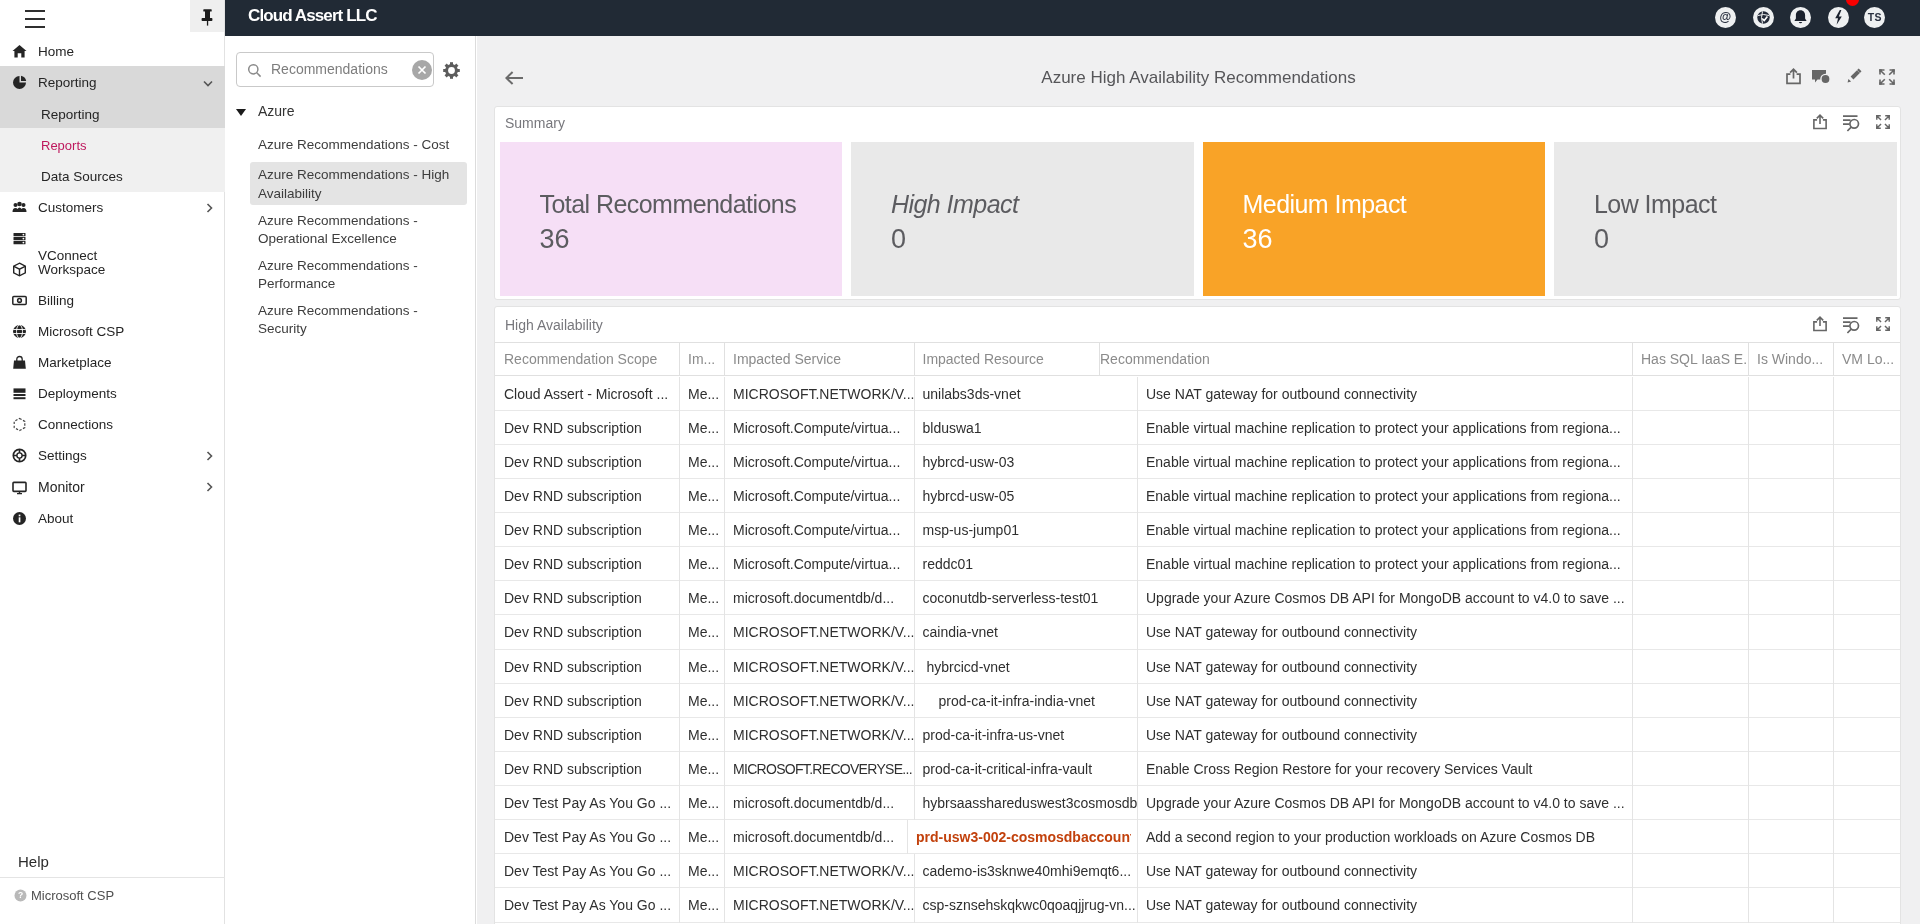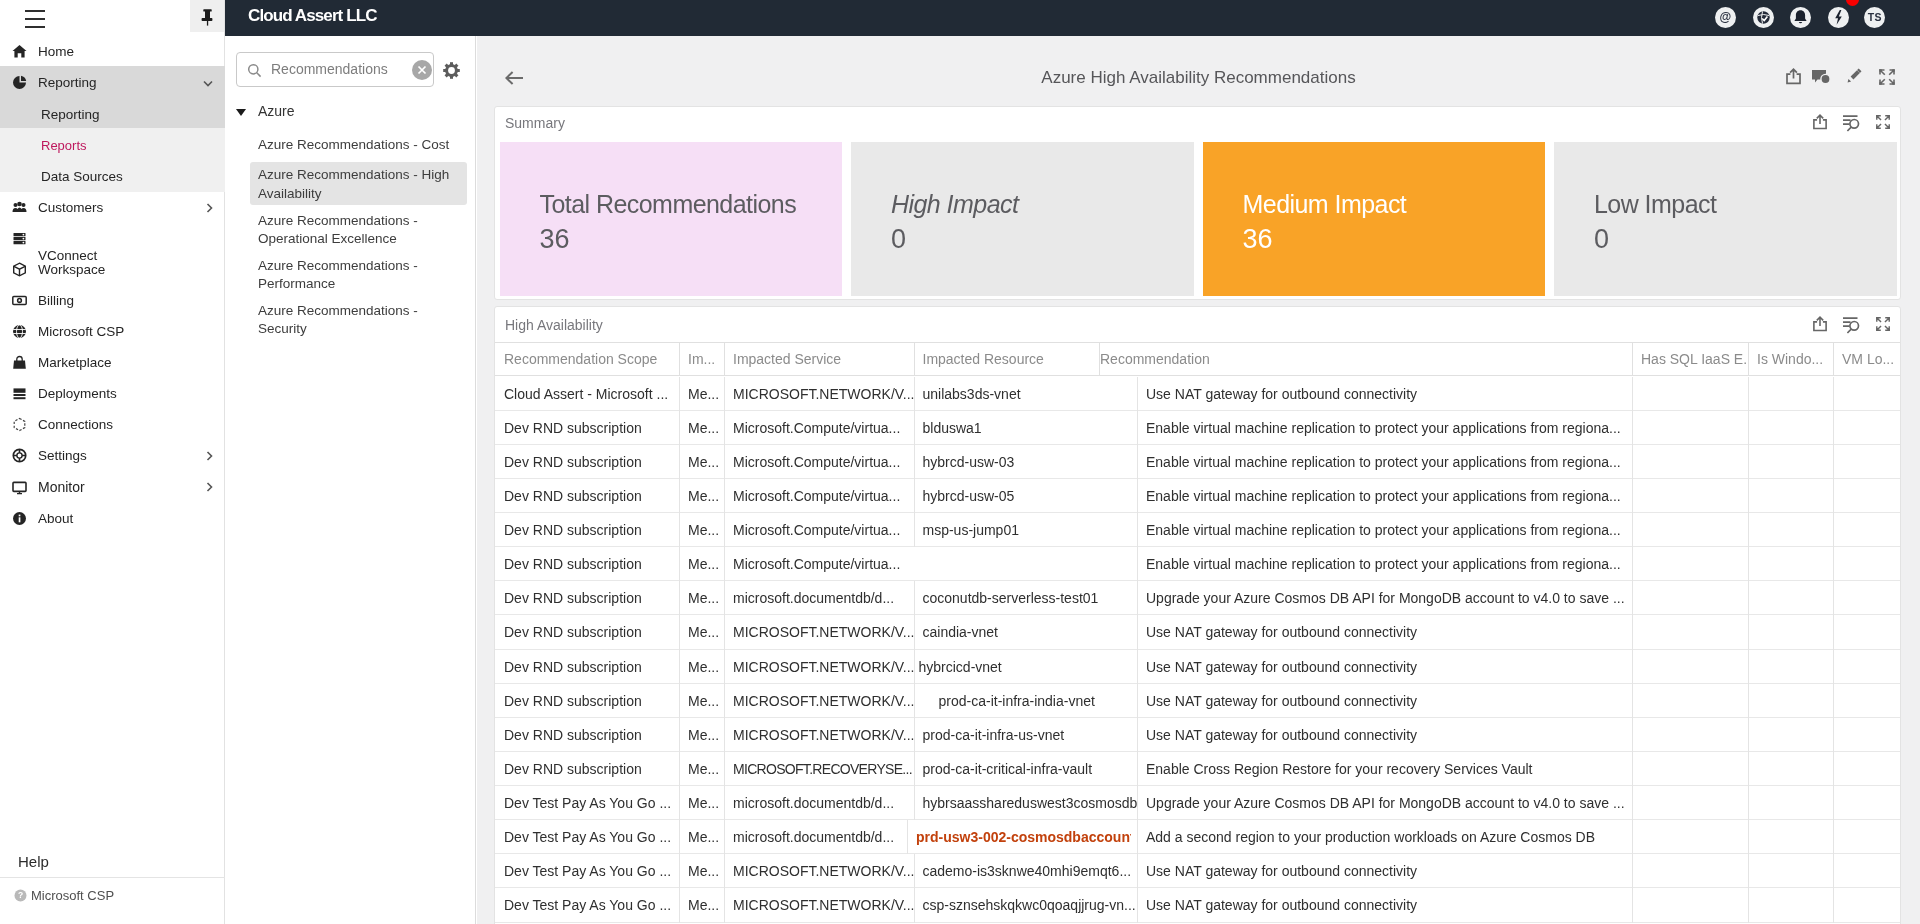--- a/index.html
+++ b/index.html
@@ -427,20 +427,21 @@
 <div class="abs" style="left:418.5px;top:0;width:223.5px;height:34.13px;border-left:1px solid #e4e4e4;line-height:34.13px;font-size:14px;color:#2f2f2f;padding-left:8px;white-space:nowrap;overflow:hidden;">msp-us-jump01</div>
 <div class="abs" style="left:642.0px;top:0;width:495px;height:34.13px;border-left:1px solid #e4e4e4;line-height:34.13px;font-size:14px;color:#2f2f2f;padding-left:8px;white-space:nowrap;overflow:hidden;">Enable virtual machine replication to protect your applications from regiona...</div>
 <div class="abs" style="left:1137.0px;top:0;width:116px;height:34.13px;border-left:1px solid #e4e4e4;line-height:34.13px;font-size:14px;color:#2f2f2f;padding-left:8px;white-space:nowrap;overflow:hidden;"></div>
 <div class="abs" style="left:1253.0px;top:0;width:85px;height:34.13px;border-left:1px solid #e4e4e4;line-height:34.13px;font-size:14px;color:#2f2f2f;padding-left:8px;white-space:nowrap;overflow:hidden;"></div>
 <div class="abs" style="left:1338.0px;top:0;width:68px;height:34.13px;border-left:1px solid #e4e4e4;line-height:34.13px;font-size:14px;color:#2f2f2f;padding-left:8px;white-space:nowrap;overflow:hidden;"></div>
 </div>
 <div class="abs" style="left:0;top:240.12px;width:1407px;height:34.13px;border-bottom:1px solid #e8e8e8;">
 <div class="abs" style="left:0px;top:0;width:184px;height:34.13px;line-height:34.13px;font-size:14px;color:#2f2f2f;padding-left:9px;white-space:nowrap;overflow:hidden;">Dev RND subscription</div>
 <div class="abs" style="left:184px;top:0;width:45px;height:34.13px;border-left:1px solid #e4e4e4;line-height:34.13px;font-size:14px;color:#2f2f2f;padding-left:8px;white-space:nowrap;overflow:hidden;">Me...</div>
 <div class="abs" style="left:229px;top:0;width:189.5px;height:34.13px;border-left:1px solid #e4e4e4;line-height:34.13px;font-size:14px;color:#2f2f2f;padding-left:8px;white-space:nowrap;overflow:hidden;">Microsoft.Compute/virtua...</div>
+<div class="abs" style="left:418.5px;top:0;width:223.5px;height:34.13px;border-left:1px solid #e4e4e4;line-height:34.13px;font-size:14px;color:#2f2f2f;padding-left:8px;white-space:nowrap;overflow:hidden;">reddc01</div>
 <div class="abs" style="left:642.0px;top:0;width:495px;height:34.13px;border-left:1px solid #e4e4e4;line-height:34.13px;font-size:14px;color:#2f2f2f;padding-left:8px;white-space:nowrap;overflow:hidden;">Enable virtual machine replication to protect your applications from regiona...</div>
 <div class="abs" style="left:1137.0px;top:0;width:116px;height:34.13px;border-left:1px solid #e4e4e4;line-height:34.13px;font-size:14px;color:#2f2f2f;padding-left:8px;white-space:nowrap;overflow:hidden;"></div>
 <div class="abs" style="left:1253.0px;top:0;width:85px;height:34.13px;border-left:1px solid #e4e4e4;line-height:34.13px;font-size:14px;color:#2f2f2f;padding-left:8px;white-space:nowrap;overflow:hidden;"></div>
 <div class="abs" style="left:1338.0px;top:0;width:68px;height:34.13px;border-left:1px solid #e4e4e4;line-height:34.13px;font-size:14px;color:#2f2f2f;padding-left:8px;white-space:nowrap;overflow:hidden;"></div>
 </div>
 <div class="abs" style="left:0;top:274.25px;width:1407px;height:34.13px;border-bottom:1px solid #e8e8e8;">
 <div class="abs" style="left:0px;top:0;width:184px;height:34.13px;line-height:34.13px;font-size:14px;color:#2f2f2f;padding-left:9px;white-space:nowrap;overflow:hidden;">Dev RND subscription</div>
 <div class="abs" style="left:184px;top:0;width:45px;height:34.13px;border-left:1px solid #e4e4e4;line-height:34.13px;font-size:14px;color:#2f2f2f;padding-left:8px;white-space:nowrap;overflow:hidden;">Me...</div>
 <div class="abs" style="left:229px;top:0;width:189.5px;height:34.13px;border-left:1px solid #e4e4e4;line-height:34.13px;font-size:14px;color:#2f2f2f;padding-left:8px;white-space:nowrap;overflow:hidden;">microsoft.documentdb/d...</div>
 <div class="abs" style="left:418.5px;top:0;width:223.5px;height:34.13px;border-left:1px solid #e4e4e4;line-height:34.13px;font-size:14px;color:#2f2f2f;padding-left:8px;white-space:nowrap;overflow:hidden;">coconutdb-serverless-test01</div>
@@ -456,21 +457,21 @@
 <div class="abs" style="left:418.5px;top:0;width:223.5px;height:34.13px;border-left:1px solid #e4e4e4;line-height:34.13px;font-size:14px;color:#2f2f2f;padding-left:8px;white-space:nowrap;overflow:hidden;">caindia-vnet</div>
 <div class="abs" style="left:642.0px;top:0;width:495px;height:34.13px;border-left:1px solid #e4e4e4;line-height:34.13px;font-size:14px;color:#2f2f2f;padding-left:8px;white-space:nowrap;overflow:hidden;">Use NAT gateway for outbound connectivity</div>
 <div class="abs" style="left:1137.0px;top:0;width:116px;height:34.13px;border-left:1px solid #e4e4e4;line-height:34.13px;font-size:14px;color:#2f2f2f;padding-left:8px;white-space:nowrap;overflow:hidden;"></div>
 <div class="abs" style="left:1253.0px;top:0;width:85px;height:34.13px;border-left:1px solid #e4e4e4;line-height:34.13px;font-size:14px;color:#2f2f2f;padding-left:8px;white-space:nowrap;overflow:hidden;"></div>
 <div class="abs" style="left:1338.0px;top:0;width:68px;height:34.13px;border-left:1px solid #e4e4e4;line-height:34.13px;font-size:14px;color:#2f2f2f;padding-left:8px;white-space:nowrap;overflow:hidden;"></div>
 </div>
 <div class="abs" style="left:0;top:342.50px;width:1407px;height:34.13px;border-bottom:1px solid #e8e8e8;">
 <div class="abs" style="left:0px;top:0;width:184px;height:34.13px;line-height:34.13px;font-size:14px;color:#2f2f2f;padding-left:9px;white-space:nowrap;overflow:hidden;">Dev RND subscription</div>
 <div class="abs" style="left:184px;top:0;width:45px;height:34.13px;border-left:1px solid #e4e4e4;line-height:34.13px;font-size:14px;color:#2f2f2f;padding-left:8px;white-space:nowrap;overflow:hidden;">Me...</div>
 <div class="abs" style="left:229px;top:0;width:189.5px;height:34.13px;border-left:1px solid #e4e4e4;line-height:34.13px;font-size:14px;color:#2f2f2f;padding-left:8px;white-space:nowrap;overflow:hidden;">MICROSOFT.NETWORK/V...</div>
-<div class="abs" style="left:418.5px;top:0;width:223.5px;height:34.13px;border-left:1px solid #e4e4e4;line-height:34.13px;font-size:14px;color:#2f2f2f;padding-left:4px;white-space:nowrap;overflow:hidden;">hybrcicd-vnet</div>
+<div class="abs" style="left:418.5px;top:0;width:223.5px;height:34.13px;border-left:1px solid #e4e4e4;line-height:34.13px;font-size:14px;color:#2f2f2f;padding-left:12px;white-space:nowrap;overflow:hidden;">hybrcicd-vnet</div>
 <div class="abs" style="left:642.0px;top:0;width:495px;height:34.13px;border-left:1px solid #e4e4e4;line-height:34.13px;font-size:14px;color:#2f2f2f;padding-left:8px;white-space:nowrap;overflow:hidden;">Use NAT gateway for outbound connectivity</div>
 <div class="abs" style="left:1137.0px;top:0;width:116px;height:34.13px;border-left:1px solid #e4e4e4;line-height:34.13px;font-size:14px;color:#2f2f2f;padding-left:8px;white-space:nowrap;overflow:hidden;"></div>
 <div class="abs" style="left:1253.0px;top:0;width:85px;height:34.13px;border-left:1px solid #e4e4e4;line-height:34.13px;font-size:14px;color:#2f2f2f;padding-left:8px;white-space:nowrap;overflow:hidden;"></div>
 <div class="abs" style="left:1338.0px;top:0;width:68px;height:34.13px;border-left:1px solid #e4e4e4;line-height:34.13px;font-size:14px;color:#2f2f2f;padding-left:8px;white-space:nowrap;overflow:hidden;"></div>
 </div>
 <div class="abs" style="left:0;top:376.62px;width:1407px;height:34.13px;border-bottom:1px solid #e8e8e8;">
 <div class="abs" style="left:0px;top:0;width:184px;height:34.13px;line-height:34.13px;font-size:14px;color:#2f2f2f;padding-left:9px;white-space:nowrap;overflow:hidden;">Dev RND subscription</div>
 <div class="abs" style="left:184px;top:0;width:45px;height:34.13px;border-left:1px solid #e4e4e4;line-height:34.13px;font-size:14px;color:#2f2f2f;padding-left:8px;white-space:nowrap;overflow:hidden;">Me...</div>
 <div class="abs" style="left:229px;top:0;width:189.5px;height:34.13px;border-left:1px solid #e4e4e4;line-height:34.13px;font-size:14px;color:#2f2f2f;padding-left:8px;white-space:nowrap;overflow:hidden;">MICROSOFT.NETWORK/V...</div>
 <div class="abs" style="left:418.5px;top:0;width:223.5px;height:34.13px;border-left:1px solid #e4e4e4;line-height:34.13px;font-size:14px;color:#2f2f2f;padding-left:24px;white-space:nowrap;overflow:hidden;">prod-ca-it-infra-india-vnet</div>

